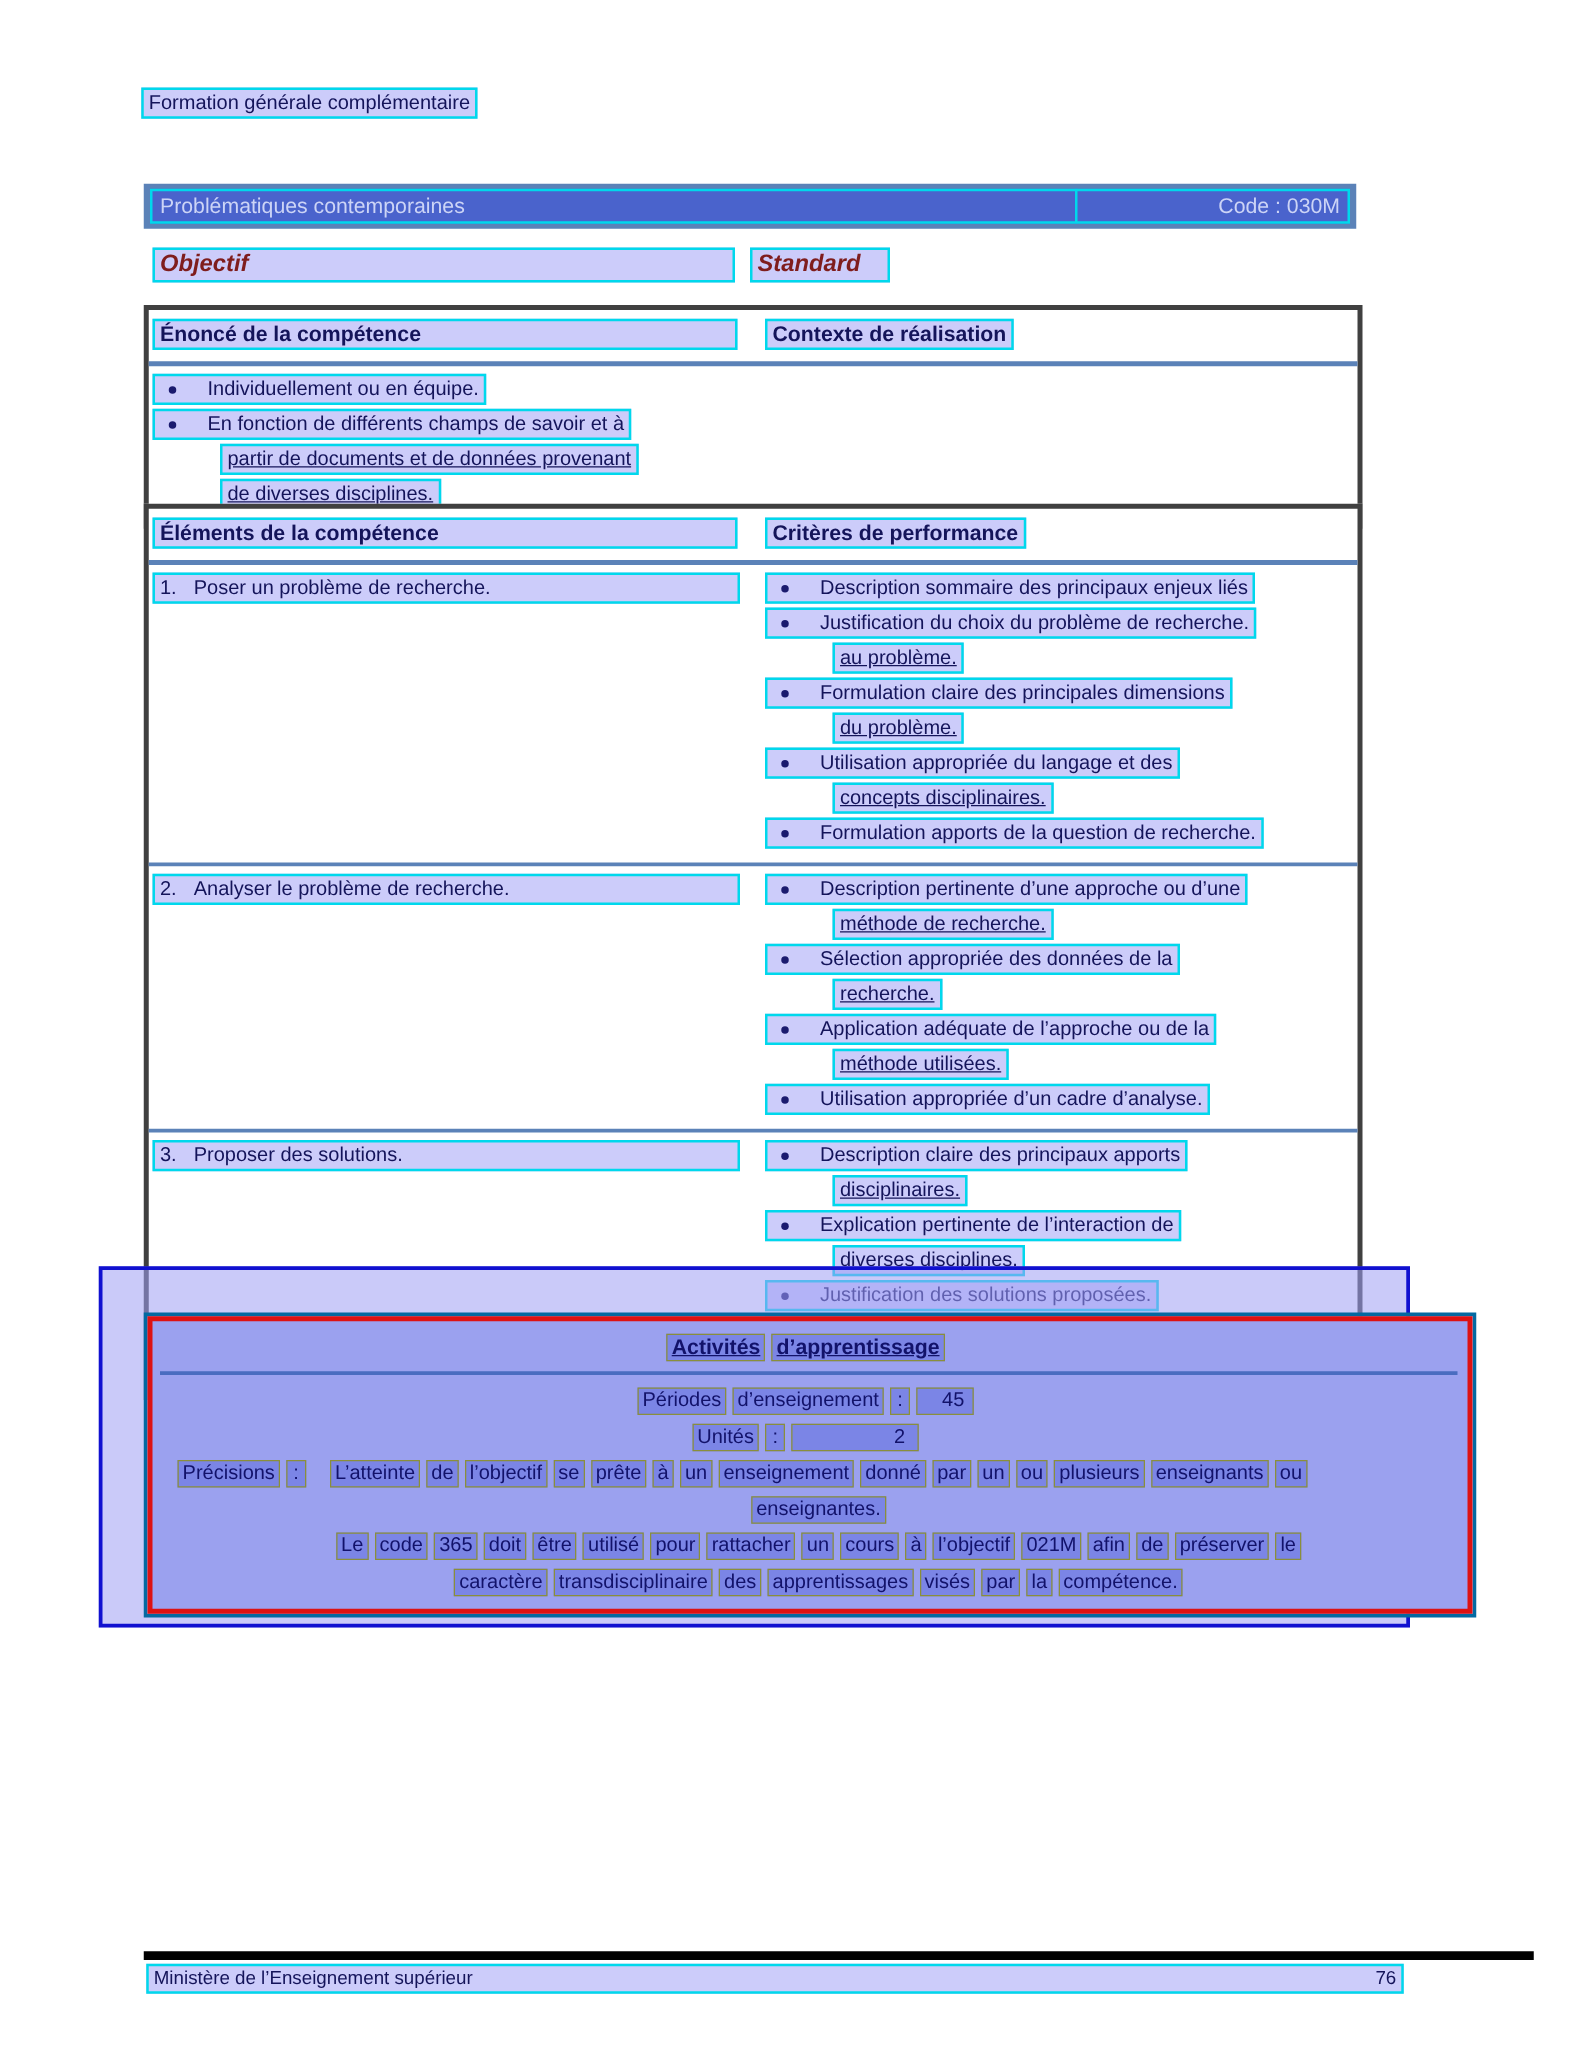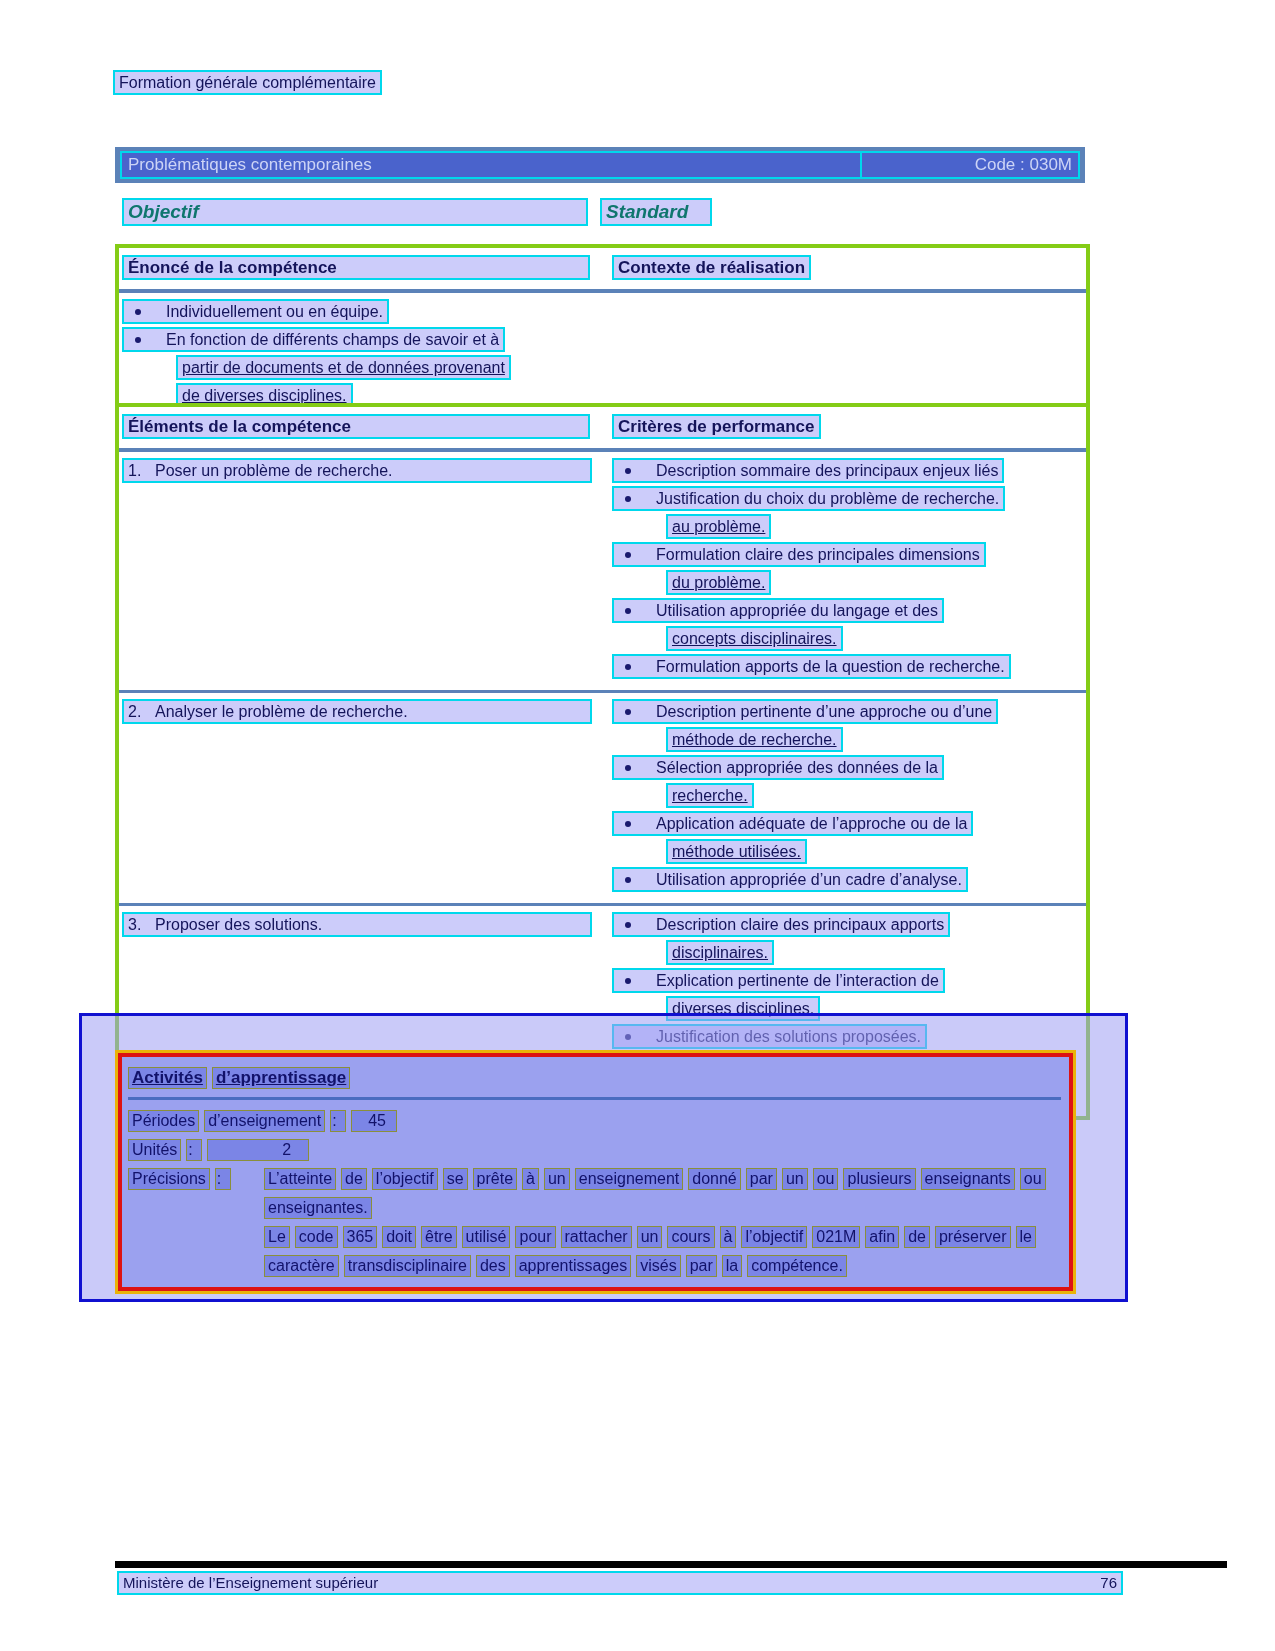--- a/index.html
+++ b/index.html
@@ -16,26 +16,26 @@
   
   .title-bar{position:absolute;left:115px;top:147px;width:970px;height:36px;
              background:#5b82b8;display:flex;align-items:center;padding:0 5px;box-sizing:border-box;}
   .tb-box{background:#4a63cc;border:2px solid #00d8ec;color:#ccd4f6;font-size:17px;
           line-height:22px;padding:1px 6px;box-sizing:border-box;white-space:nowrap;}
   .tb-title{flex:1;}
   .tb-code{width:220px;text-align:right;margin-left:-2px;}
 
   
   .obj-row{position:absolute;left:122px;top:198px;display:flex;}
-  .obj-box{font-weight:bold;font-style:italic;font-size:19px;line-height:22px;color:#0f766e;}
+  .obj-box{font-weight:bold;font-style:italic;font-size:19px;line-height:22px;color:#7f1d1d;}
   .obj-objectif{width:466px;}
   .obj-standard{margin-left:12px;width:112px;}
 
   
-  .tbl{position:absolute;left:115px;width:975px;border:4px solid #84cc16;background:#fff;box-sizing:border-box;}
+  .tbl{position:absolute;left:115px;width:975px;border:4px solid #404040;background:#fff;box-sizing:border-box;}
   .tbl-1{top:244px;}
   .tbl-2{top:403px;}
   .thead{display:flex;padding:7px 0 6px 3px;border-bottom:4px solid #5b82b8;}
   .th-left{width:490px;}
   .th-left .hl{width:468px;font-weight:bold;font-size:17px;}
   .th-right .hl{font-weight:bold;font-size:17px;}
   .trow{display:flex;padding:6px 0 8px 3px;}
   .trow + .trow{border-top:3px solid #5b82b8;}
   .col-left{width:490px;}
   .col-left .hl{width:470px;}
@@ -46,22 +46,22 @@
   .dot{width:6px;height:6px;border-radius:50%;background:#1a1a6e;margin:7px 0 0 7px;flex:0 0 6px;}
   .crit-text{margin-left:25px;}
   .crit-line .crit-text:first-child{margin-left:0;}
 
   
   .overlay{position:absolute;left:79px;top:1013px;width:1049px;height:289px;
            background:rgba(158,158,244,0.55);border:3px solid #1010d0;box-sizing:border-box;
            z-index:5;pointer-events:none;}
 
   
-  .activities{position:absolute;left:115px;top:1050px;width:961px;z-index:10;
-              border:3px solid #eab308;box-sizing:border-box;}
+  .activities{position:absolute;left:115px;top:1050px;width:1066px;z-index:10;
+              border:3px solid #0369a1;box-sizing:border-box;text-align:center;}
   .act-red{border:4px solid #dd1212;background:#9ba1ef;padding:6px 8px 10px 6px;}
   .wb{background:#7b85e6;border:1px solid #8a8f3a;color:#12126a;padding:0 3px;
       margin-right:5px;display:inline-block;font-size:16px;line-height:20px;white-space:nowrap;}
   .wb-title{font-weight:bold;text-decoration:underline;font-size:17px;}
   .act-title-row{padding:4px 0 2px 0;}
   .act-sep{border-bottom:3px solid #4a6cc0;margin:6px 0 10px 0;}
   .act-row{margin-bottom:7px;}
   .wb-colon{width:12px;padding:0 1px;}
   .wb-val-45{width:46px;padding-left:16px;box-sizing:border-box;}
   .wb-val-2{width:102px;padding-left:74px;box-sizing:border-box;}

